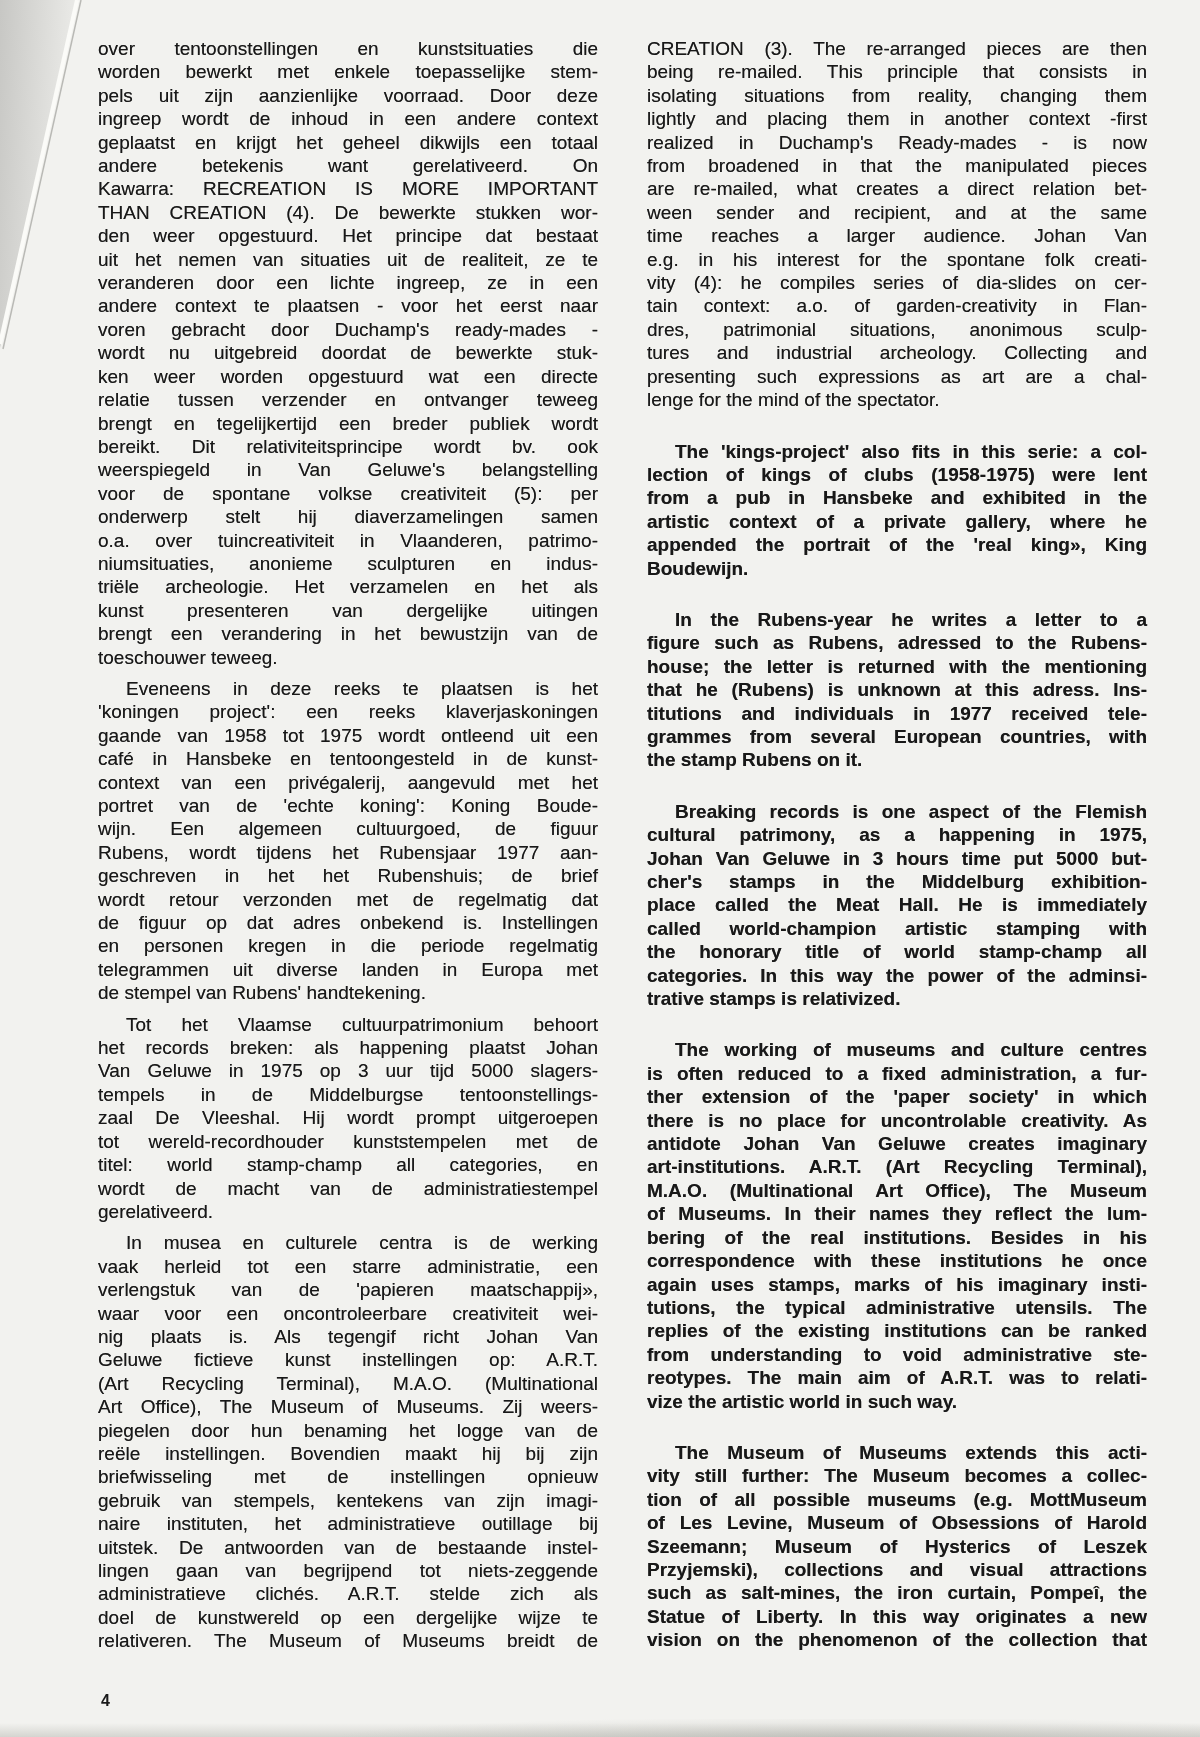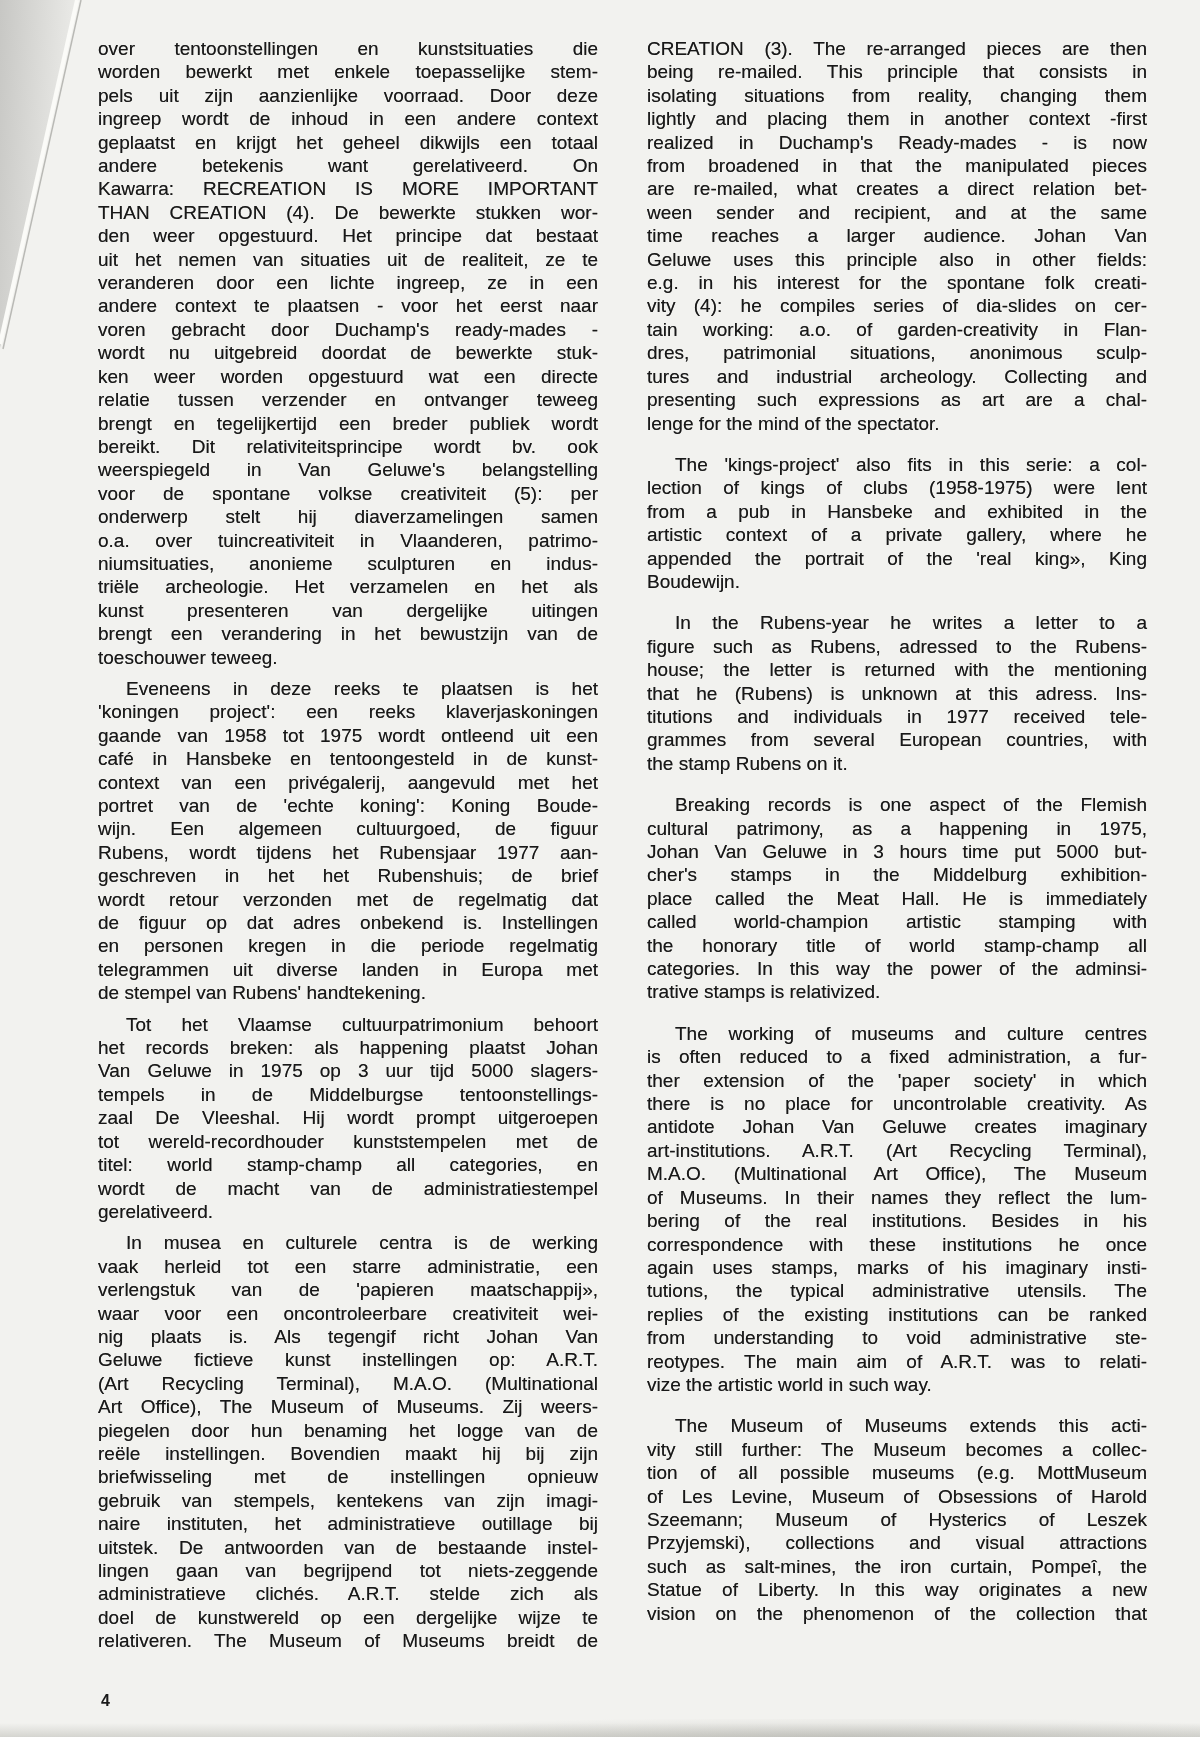--- a/index.html
+++ b/index.html
@@ -18,21 +18,21 @@
   }
   .col {
     width: 500px;
     color: #181818;
     font-size: 19px;
     line-height: 23.4px;
     text-shadow: 0 0 0.5px rgba(0,0,0,0.55);
   }
   .para { margin: 0; }
   .col-left  .para + .para { margin-top: 8px; }
-  .col-right .para + .para { margin-top: 18px; }
+  .col-right .para + .para { margin-top: 28px; font-weight: bold; }
   .line { text-align: left; white-space: normal; }
   .line.jl { text-align: justify; text-align-last: justify; }
   .line.ind { text-indent: 28px; }
   .page-number {
     position: absolute;
     left: 101px; top: 1692px;
     font-size: 16px;
     font-weight: bold;
     color: #1a1a1a;
   }
@@ -152,24 +152,23 @@
         <div class="para">
           <div class="line jl">CREATION (3). The re-arranged pieces are then</div>
           <div class="line jl">being re-mailed. This principle that consists in</div>
           <div class="line jl">isolating situations from reality, changing them</div>
           <div class="line jl">lightly and placing them in another context -first</div>
           <div class="line jl">realized in Duchamp's Ready-mades - is now</div>
           <div class="line jl">from broadened in that the manipulated pieces</div>
           <div class="line jl">are re-mailed, what creates a direct relation bet-</div>
           <div class="line jl">ween sender and recipient, and at the same</div>
           <div class="line jl">time reaches a larger audience. Johan Van</div>
-          <div class="line jl">Geluwe uses this principle also in other fields:</div>
           <div class="line jl">e.g. in his interest for the spontane folk creati-</div>
           <div class="line jl">vity (4): he compiles series of dia-slides on cer-</div>
-          <div class="line jl">tain working: a.o. of garden-creativity in Flan-</div>
+          <div class="line jl">tain context: a.o. of garden-creativity in Flan-</div>
           <div class="line jl">dres, patrimonial situations, anonimous sculp-</div>
           <div class="line jl">tures and industrial archeology. Collecting and</div>
           <div class="line jl">presenting such expressions as art are a chal-</div>
           <div class="line">lenge for the mind of the spectator.</div>
         </div>
         <div class="para">
           <div class="line jl ind">The 'kings-project' also fits in this serie: a col-</div>
           <div class="line jl">lection of kings of clubs (1958-1975) were lent</div>
           <div class="line jl">from a pub in Hansbeke and exhibited in the</div>
           <div class="line jl">artistic context of a private gallery, where he</div>

